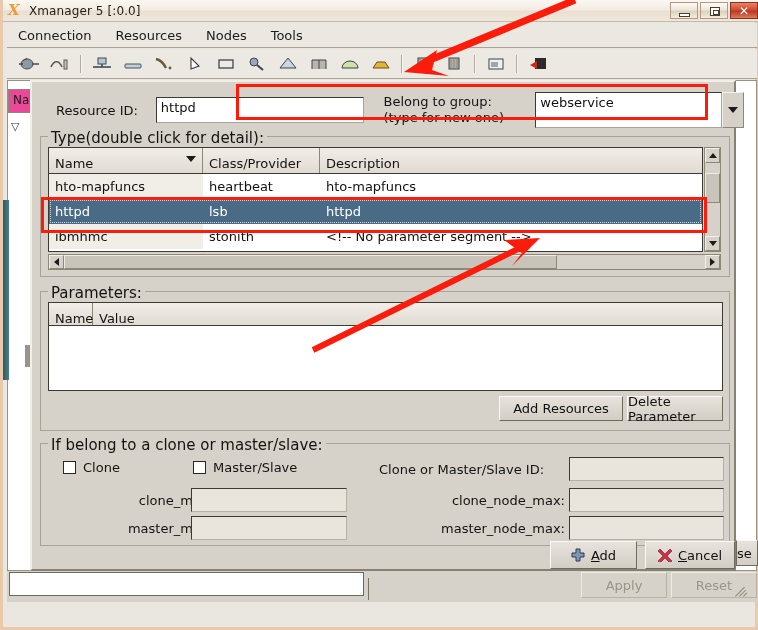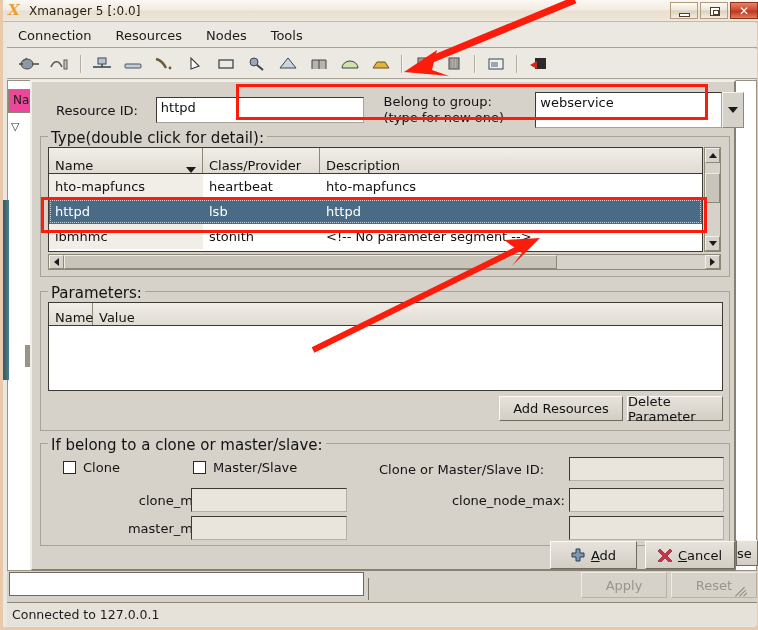--- a/index.html
+++ b/index.html
@@ -137,21 +137,21 @@
   .grp > .grp-title {
     position:absolute; left:7px; top:-8px; background:#d6d2ca;
     padding:0 3px; font-size:15px; color:#131313; white-space:nowrap;
   }
 
   
   .tbl-wrap { position:absolute; background:#fff; border:1px solid #3d3a33; overflow:hidden; }
   .thead { display:flex; height:26px; background:#e2ded6; border-bottom:1px solid #3d3a33; }
   .th {
     border-right:1px solid #8d8778; font-size:13px; color:#131313;
-    display:flex; align-items:flex-end; padding:0 6px;
+    display:flex; align-items:flex-start; padding:8px 6px;
     background:linear-gradient(to bottom,#f1eee8,#e0dbd2);
     gap:20px;
   }
   .th .sortc { margin-left:auto; width:0;height:0;border-left:5px solid transparent;border-right:5px solid transparent;border-top:6px solid #1b1b1b; }
   .trow { display:flex; height:25px; align-items:center; font-size:13px; color:#111; }
   .trow.sel { background:#4a6b86; color:#fff; outline:1px dotted #c8d6e3; outline-offset:-2px; }
   .td { padding:0 6px; overflow:hidden; white-space:nowrap; }
 
   
   .vsb { position:absolute; width:16px; background:#d6d2ca; border:1px solid #8d8778; }
@@ -320,23 +320,20 @@
     <div class="bg-stripe"></div>
     <div class="bg-stripe2"></div>
     <div class="bg-scroll-right"></div>
 
     <div class="bg-btm"></div>
     <div class="bg-input"></div>
     <div class="bg-divider"></div>
     <div class="apply-btn">Apply</div>
     <div class="reset-btn">Reset</div>
 
-    <div class="statusbar">
-      <span>Connected to 127.0.0.1</span>
-    </div>
     <div class="grip">
       <i style="left:0;top:12px;transform:rotate(-45deg);width:13px;"></i>
       <i style="left:4px;top:12px;transform:rotate(-45deg);width:9px;"></i>
       <i style="left:8px;top:12px;transform:rotate(-45deg);width:5px;"></i>
     </div>
 
     <div class="dialog">
 
       <div class="row-top">
         <div class="lbl" style="width:108px; padding-left:8px;">Resource ID:</div>
@@ -442,20 +439,21 @@
 
         <div class="lbl" style="position:absolute; left:42px; top:49px; width:130px; text-align:right;">clone_max:</div>
         <div class="gfield" style="position:absolute; left:150px; top:44px; width:156px; height:24px;"></div>
 
         <div class="lbl" style="position:absolute; left:42px; top:77px; width:130px; text-align:right;">master_max:</div>
         <div class="gfield" style="position:absolute; left:150px; top:72px; width:156px; height:24px;"></div>
 
         <div class="lbl" style="position:absolute; left:330px; top:49px; width:194px; text-align:right;">clone_node_max:</div>
         <div class="gfield" style="position:absolute; left:528px; top:44px; width:155px; height:24px;"></div>
 
+        <div class="lbl" style="position:absolute; left:330px; top:77px; width:194px; text-align:right;">master_node_max:</div>
         <div class="gfield" style="position:absolute; left:528px; top:72px; width:155px; height:24px;"></div>
       </div>
 
       <div class="btn" style="position:absolute; left:518px; top:459px; width:87px; height:28px;">
         <svg width="14" height="14" viewBox="0 0 14 14">
             <path d="M5 1h4v4h4v4H9v4H5V9H1V5h4z" fill="#7e97b5" stroke="#2c3c52"></path>
           </svg>
         <span><span class="u">A</span>dd</span>
       </div>
       <div class="btn" style="position:absolute; left:613px; top:459px; width:90px; height:28px;">

